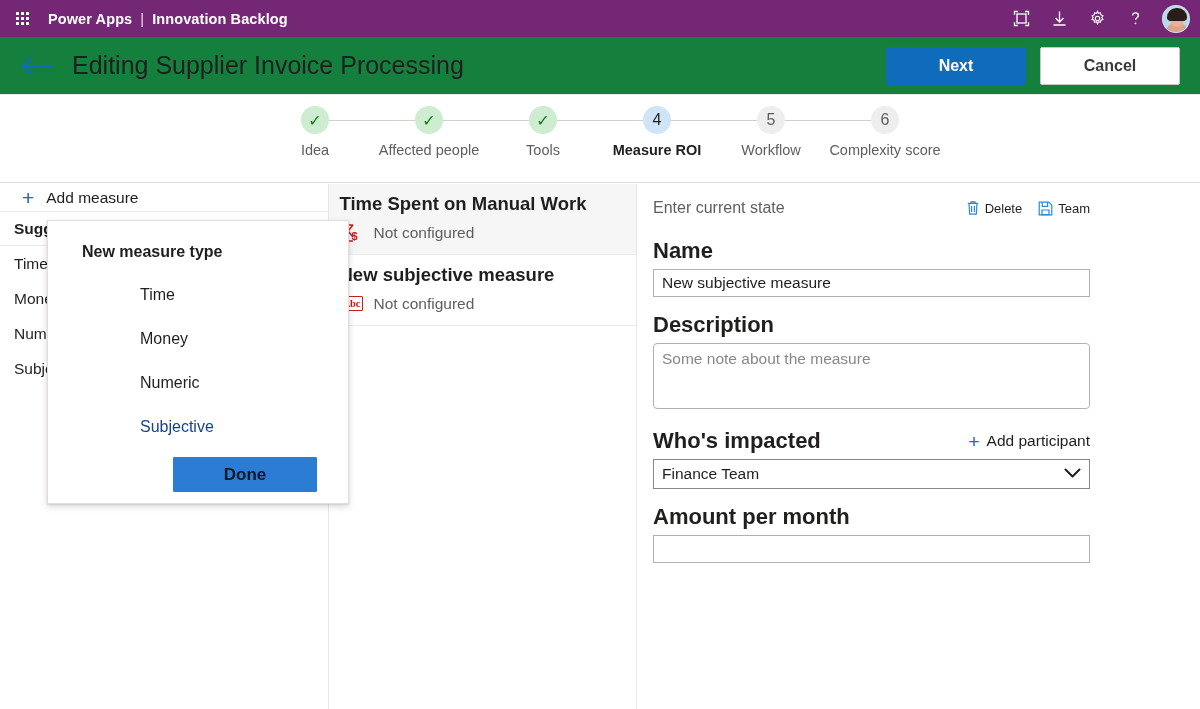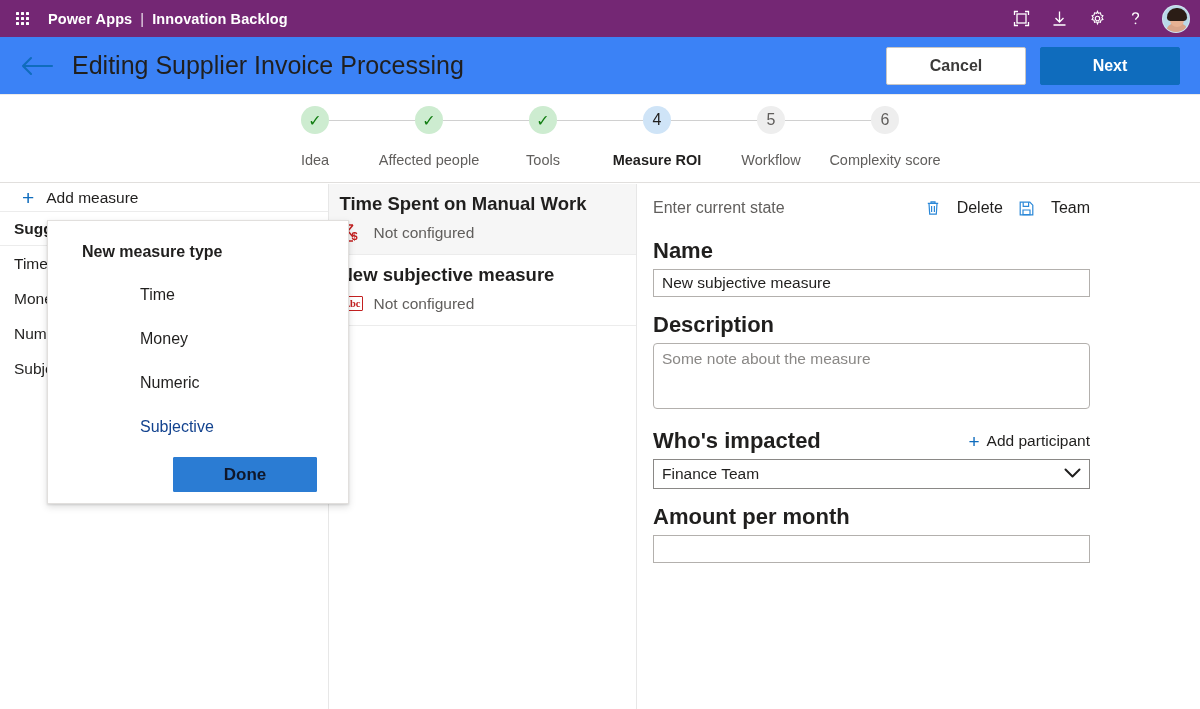--- a/index.html
+++ b/index.html
@@ -61,21 +61,21 @@
     background:#e7b193; border-radius: 7px 7px 8px 8px;
   }
   #avatar .body {
     position:absolute; left:3px; bottom:0; width:22px; height:9px;
     background:#d9a489; border-radius: 9px 9px 0 0;
   }
 
   
   #command-bar {
     height: 58px; width: 100%;
-    background: #3b82f6;
+    background: #15803d;
     border-bottom: 1px solid #edebe9;
     display: flex; align-items: center;
     padding: 0 20px 0 18px;
   }
   #back-button {
     width: 38px; height: 34px;
     display: flex; align-items: center; justify-content: center;
     cursor: pointer; flex: 0 0 auto; color: #0f6cbd;
   }
   #page-title {
@@ -115,21 +115,21 @@
   .step.done .step-circle { background: #cdecd0; color: #107c10; }
   .step.active .step-circle { background: #cfe4f7; color: #201f1e; }
   .step-line {
     position: absolute; top: 14px; height: 1px; background: #d0d0d0; z-index: 1;
   }
   .step-line.left  { left: 0; width: 43px; }
   .step-line.right { right: 0; width: 43px; }
   .step:first-child .step-line.left { display: none; }
   .step:last-child .step-line.right { display: none; }
   .step-label {
-    margin-top: 17px; font-size: 14.5px; color: #605e5c;
+    margin-top: 7px; font-size: 14.5px; color: #605e5c;
     text-align: center; line-height: 1.28; cursor: pointer;
   }
   .step.active .step-label { color: #201f1e; font-weight: bold; }
 
   
   #body-area {
     position: absolute; top: 184px; left: 0;
     width: 1200px; height: 525px;
     display: flex; background: #ffffff;
   }
@@ -213,22 +213,22 @@
     padding: 9px 110px 12px 16px;
     position: relative;
   }
   #detail-header {
     display: flex; align-items: center; height: 30px;
     width: 437px;
   }
   #detail-state-text { font-size: 16px; color: #605e5c; }
   #detail-actions { margin-left: auto; display: flex; align-items: center; gap: 16px; }
   .detail-action {
-    display: flex; align-items: center; gap: 17px;
-    font-size: 16px; color: #201f1e; cursor: pointer;
+    display: flex; align-items: center; gap: 5px;
+    font-size: 13px; color: #201f1e; cursor: pointer;
   }
   .detail-action svg { display: block; color: #2b88d8; }
   .field-label {
     font-size: 22px; font-weight: bold; color: #201f1e;
     margin-top: 15px; margin-bottom: 5px;
   }
   .field-row { display: flex; align-items: center; width: 437px; margin-top: 15px; margin-bottom: 5px; }
   .field-row .field-label { margin: 0; }
   #add-participant {
     margin-left: auto; display: flex; align-items: center; gap: 7px;
@@ -316,22 +316,22 @@
 </div>
 
 <div id="command-bar">
   <div id="back-button">
     <svg width="34" height="22" viewBox="0 0 34 22" fill="none" stroke="#0f6cbd" stroke-width="2.1">
       <path d="M32 11H3M11 3L3 11l8 8" stroke-linecap="round" stroke-linejoin="round"></path>
     </svg>
   </div>
   <div id="page-title">Editing Supplier Invoice Processing</div>
   <div id="command-actions">
+    <div class="btn btn-primary">Next</div>
     <div class="btn btn-secondary">Cancel</div>
-    <div class="btn btn-primary">Next</div>
   </div>
 </div>
 
 <div id="stepper">
   <div id="stepper-inner">
       <div class="step done">
         <div class="step-line right"></div>
         <div class="step-circle">
           <span>✓</span>
         </div>

